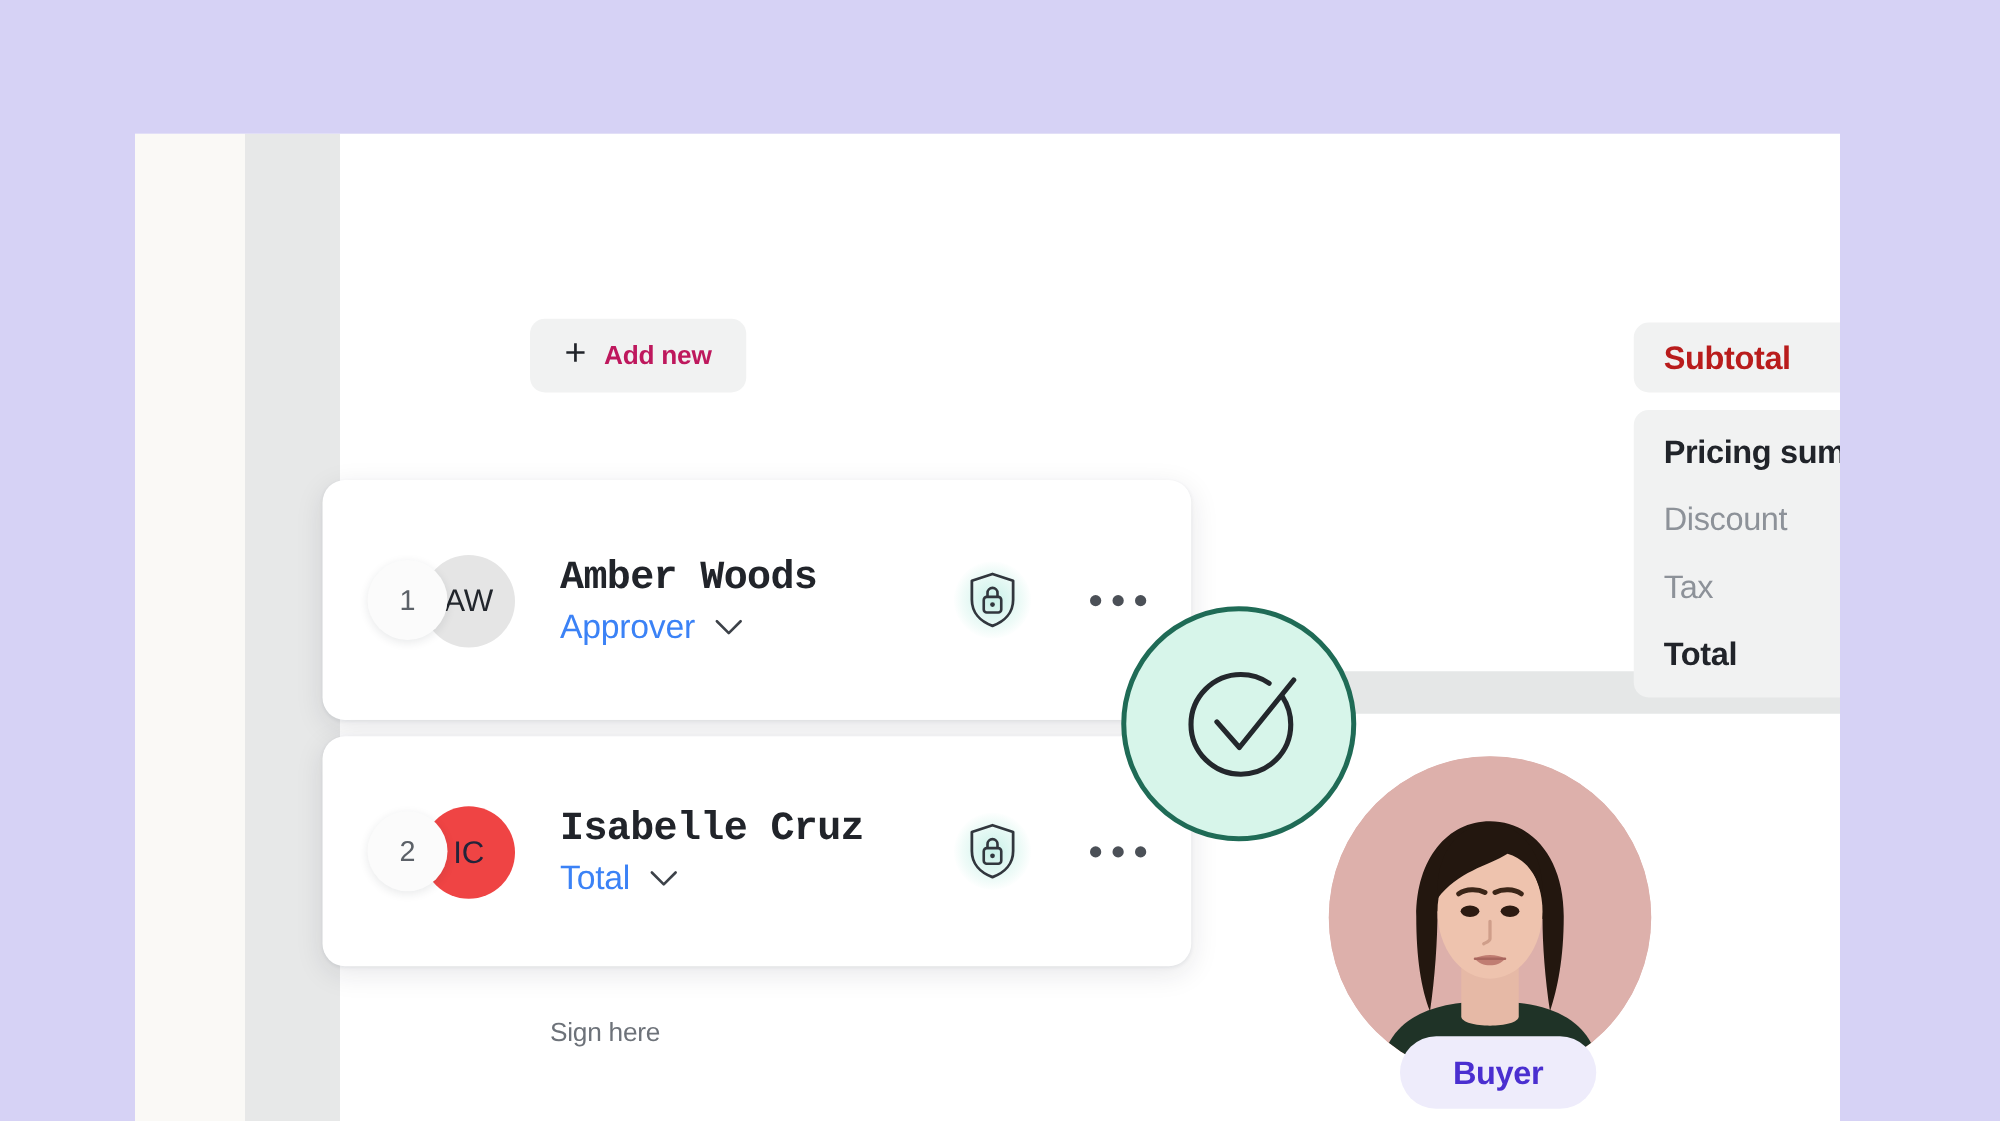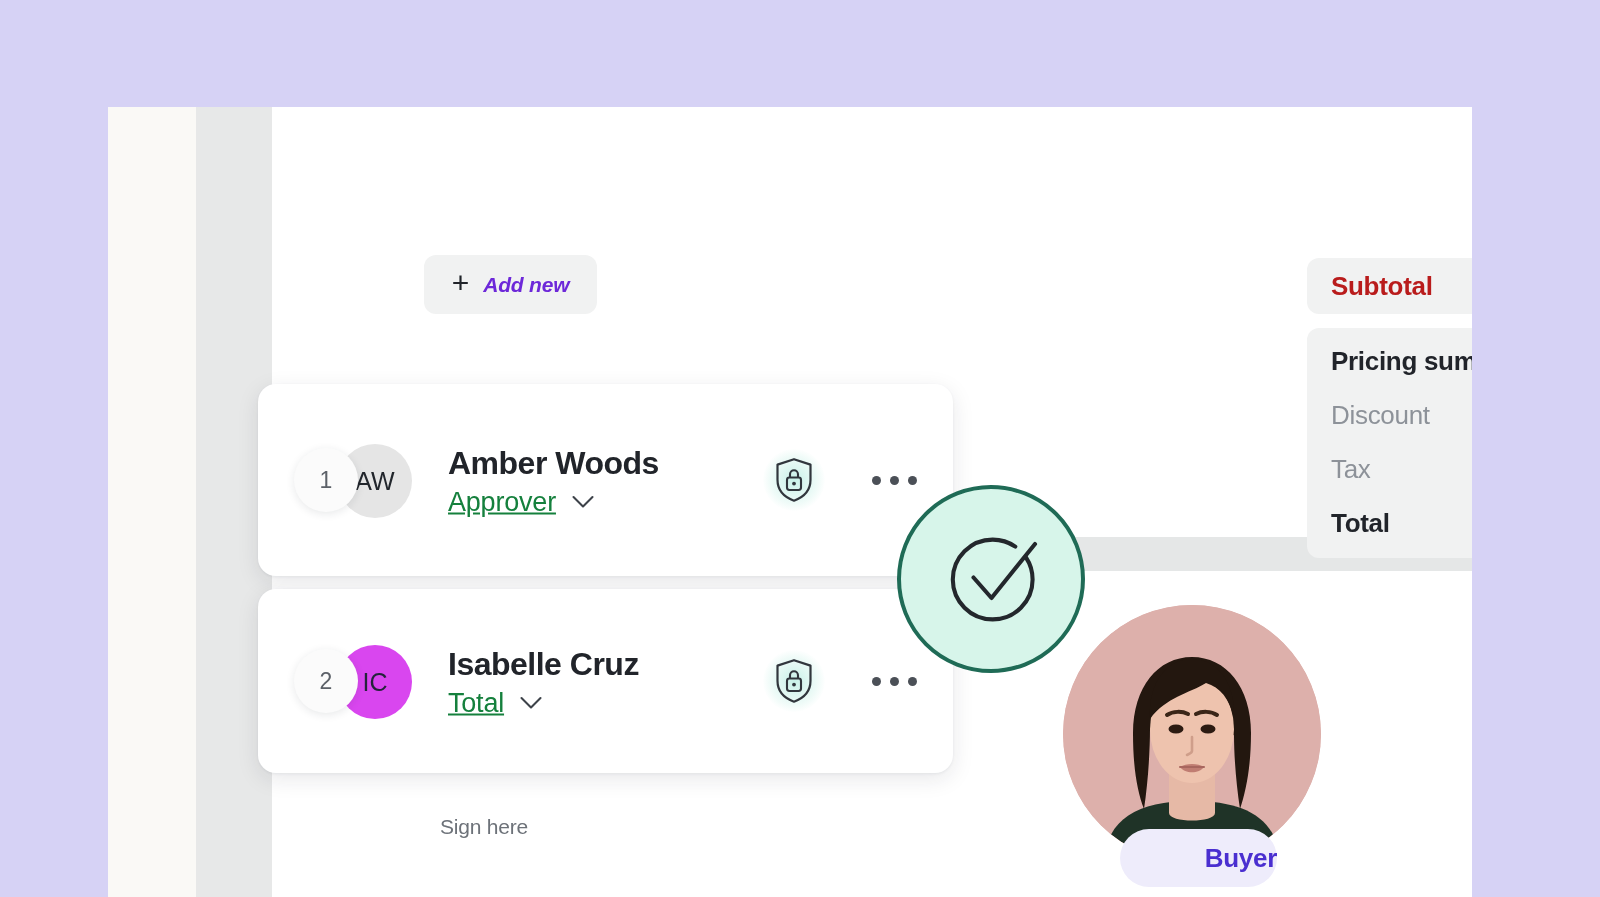--- a/index.html
+++ b/index.html
@@ -77,23 +77,22 @@
   #add-new-button .plus {
     font-size: 30px;
     line-height: 1;
     color: #21242a;
     font-weight: 400;
     margin-top: -3px;
   }
   #add-new-button .label {
     font-size: 21px;
     font-weight: 700;
-    color: #6d28d9;
+    color: #be185d;
     letter-spacing: -0.2px;
-    font-style: italic;
   }
 
   
   .recipient-card {
     position: absolute;
     left: 150px;
     width: 695px;
     background: #ffffff;
     border-radius: 18px;
     box-shadow: 0 6px 22px rgba(25,30,45,0.10), 0 1px 3px rgba(25,30,45,0.06);
@@ -130,47 +129,47 @@
     width: 74px; height: 74px;
     border-radius: 50%;
     display: flex;
     align-items: center;
     justify-content: center;
     font-size: 25px;
     font-weight: 500;
     z-index: 1;
   }
   .avatar-initials.green { background: #e5e5e5; color: #22262c; }
-  .avatar-initials.purple { background: #d946ef; color: #23243a; }
+  .avatar-initials.purple { background: #ef4444; color: #23243a; }
 
   .recipient-text {
     position: absolute;
     left: 190px;
     top: 50%;
     transform: translateY(-50%);
   }
   .recipient-name {
     font-size: 32px;
     font-weight: 700;
     color: #21242a;
     letter-spacing: -0.5px;
     line-height: 1.25;
+    font-family: Liberation Mono, monospace;
   }
   .role-row {
     display: flex;
     align-items: center;
     gap: 16px;
     margin-top: 4px;
     cursor: pointer;
   }
   .role-label {
     font-size: 27px;
-    color: #15803d;
+    color: #3b82f6;
     letter-spacing: -0.2px;
-    text-decoration: underline;
   }
   .chevron-down {
     width: 22px; height: 13px;
     flex: none;
   }
 
   .shield-wrap {
     position: absolute;
     top: 50%;
     transform: translateY(-50%);
@@ -239,21 +238,21 @@
   #buyer-pill {
     position: absolute;
     left: 1012px;
     top: 722px;
     width: 157px;
     height: 58px;
     background: #eeecfb;
     border-radius: 29px;
     display: flex;
     align-items: center;
-    justify-content: flex-end;
+    justify-content: center;
     z-index: 8;
   }
   #buyer-pill span {
     font-size: 26px;
     font-weight: 700;
     color: #4a2fd0;
     letter-spacing: -0.3px;
   }
 
   

